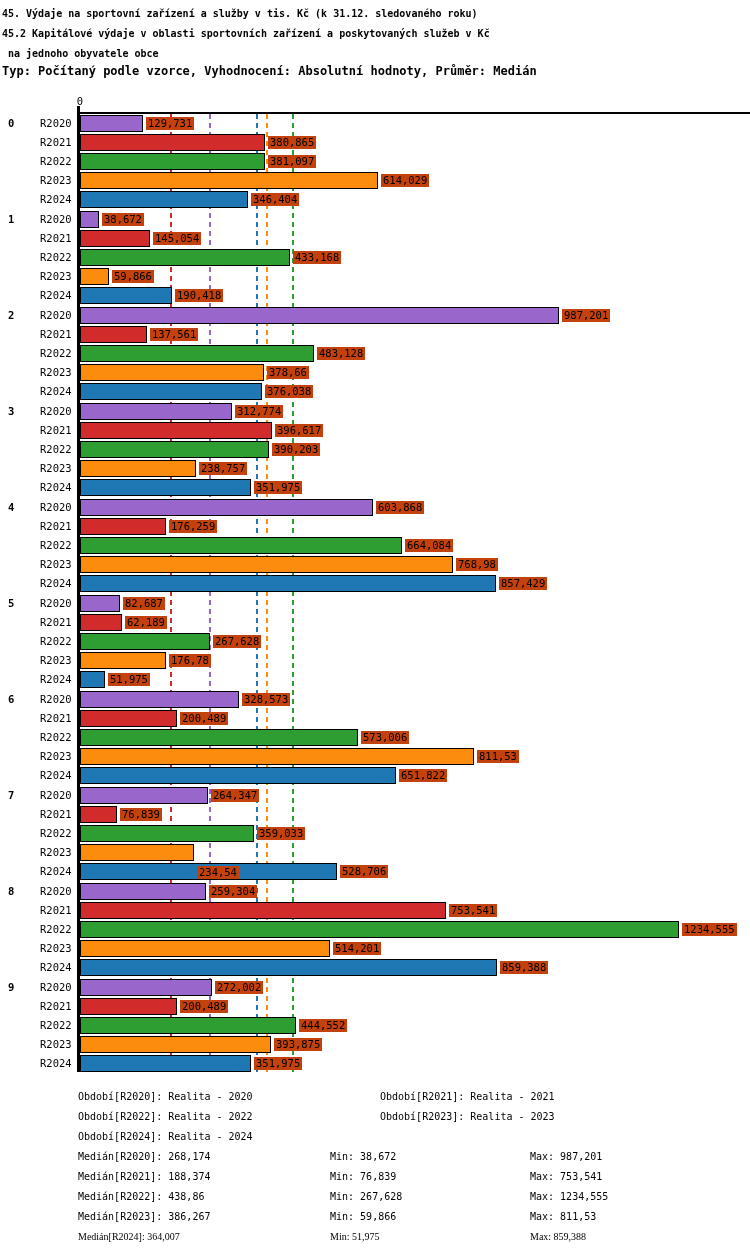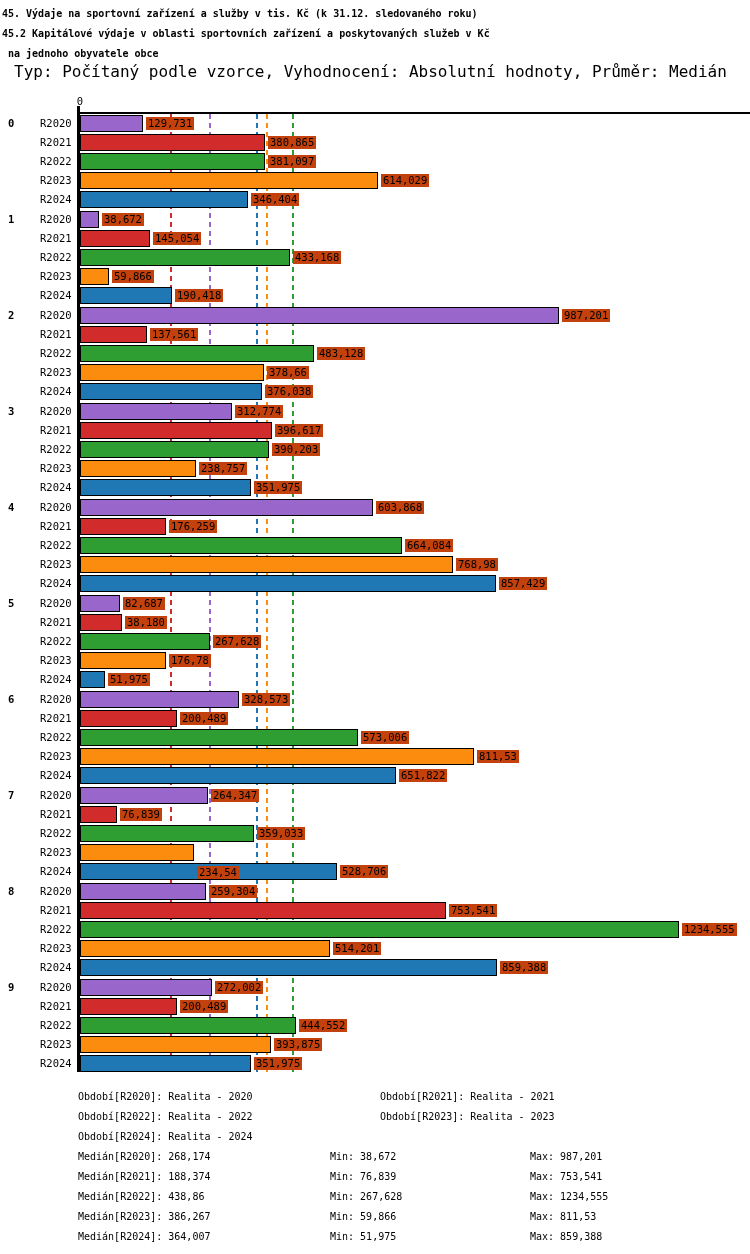--- a/index.html
+++ b/index.html
@@ -1,21 +1,21 @@
 <!DOCTYPE html>
 <html><head>
 <meta charset="utf-8">
 <style>
   html,body{margin:0;padding:0;background:#fff;}
   .page{
     position:relative;width:750px;height:1254px;background:#ffffff;
     font-family:"DejaVu Sans Mono",monospace;color:#000;overflow:hidden;
   }
   .title-line{position:absolute;left:2px;font-weight:bold;font-size:10px;line-height:20px;white-space:pre;}
-  .meta-line{position:absolute;left:14px;top:65px;font-size:16px;line-height:13px;white-space:pre;}
+  .meta-line{position:absolute;left:2px;top:65px;font-size:12px;line-height:13px;white-space:pre;font-weight:bold;}
   .zero-label{position:absolute;left:80px;top:95px;transform:translateX(-50%);font-size:10.5px;line-height:12px;}
   .axis-v{position:absolute;left:77px;top:106px;width:3px;height:966px;background:#000;}
   .axis-h{position:absolute;left:77px;top:112px;width:673px;height:2px;background:#000;}
   .mline{position:absolute;top:114px;height:958px;width:2px;z-index:1;}
   .bar{position:absolute;height:17px;border:1px solid #000;box-sizing:border-box;z-index:2;}
   .vlabel{position:absolute;font-size:10.5px;line-height:13px;background:#c2410c;padding:0 2px;z-index:3;white-space:pre;}
   .slabel{position:absolute;left:40px;font-size:10.5px;line-height:13px;}
   .clabel{position:absolute;left:8px;font-size:10.5px;line-height:13px;font-weight:bold;}
   .lrow span{position:absolute;font-size:10px;line-height:13px;white-space:pre;}
   .c1{left:78px;} .c2{left:380px;} .cmin{left:330px;} .cmax{left:530px;}
@@ -119,21 +119,21 @@
       <span class="vlabel" style="left: 456px; top: 558px;">768,98</span>
       <span class="slabel" style="top: 577px;">R2024</span>
       <div class="bar" style="left: 80px; top: 575px; width: 416px; height: 17px; background: rgb(31, 119, 180);"></div>
       <span class="vlabel" style="left: 499px; top: 577px;">857,429</span>
       <span class="clabel" style="top: 597px;">5</span>
       <span class="slabel" style="top: 597px;">R2020</span>
       <div class="bar" style="left: 80px; top: 595px; width: 40px; height: 17px; background: rgb(153, 102, 204);"></div>
       <span class="vlabel" style="left: 123px; top: 597px;">82,687</span>
       <span class="slabel" style="top: 616px;">R2021</span>
       <div class="bar" style="left: 80px; top: 614px; width: 42px; height: 17px; background: rgb(210, 43, 43);"></div>
-      <span class="vlabel" style="left: 125px; top: 616px;">38,180</span>
+      <span class="vlabel" style="left: 125px; top: 616px;">62,189</span>
       <span class="slabel" style="top: 635px;">R2022</span>
       <div class="bar" style="left: 80px; top: 633px; width: 130px; height: 17px; background: rgb(46, 158, 50);"></div>
       <span class="vlabel" style="left: 213px; top: 635px;">267,628</span>
       <span class="slabel" style="top: 654px;">R2023</span>
       <div class="bar" style="left: 80px; top: 652px; width: 86px; height: 17px; background: rgb(251, 140, 13);"></div>
       <span class="vlabel" style="left: 169px; top: 654px;">176,78</span>
       <span class="slabel" style="top: 673px;">R2024</span>
       <div class="bar" style="left: 80px; top: 671px; width: 25px; height: 17px; background: rgb(31, 119, 180);"></div>
       <span class="vlabel" style="left: 108px; top: 673px;">51,975</span>
       <span class="clabel" style="top: 693px;">6</span>
@@ -227,19 +227,19 @@
   <div class="lrow" style="position:absolute;top:1190px;left:0;width:750px;height:13px;">
     <span class="c1">Medián[R2022]: 438,86</span>
     <span class="cmin">Min: 267,628</span>
     <span class="cmax">Max: 1234,555</span>
   </div>
   <div class="lrow" style="position:absolute;top:1210px;left:0;width:750px;height:13px;">
     <span class="c1">Medián[R2023]: 386,267</span>
     <span class="cmin">Min: 59,866</span>
     <span class="cmax">Max: 811,53</span>
   </div>
-  <div class="lrow" style="position:absolute;top:1230px;left:0;width:730px;height:13px;">
+  <div class="lrow" style="position:absolute;top:1230px;left:0;width:730px;height:13px;font-family:Liberation Serif, serif;">
     <span class="c1">Medián[R2024]: 364,007</span>
     <span class="cmin">Min: 51,975</span>
     <span class="cmax">Max: 859,388</span>
   </div>
 
 </div>
 
 </body></html>

